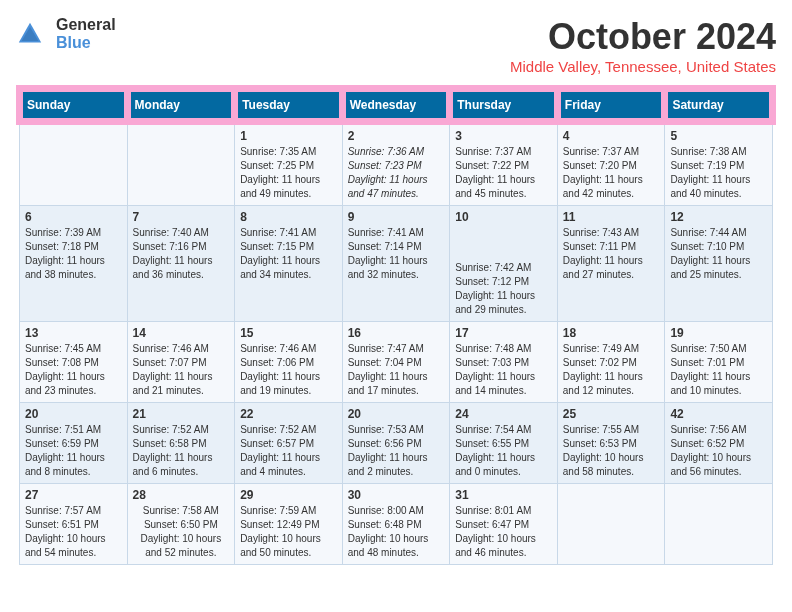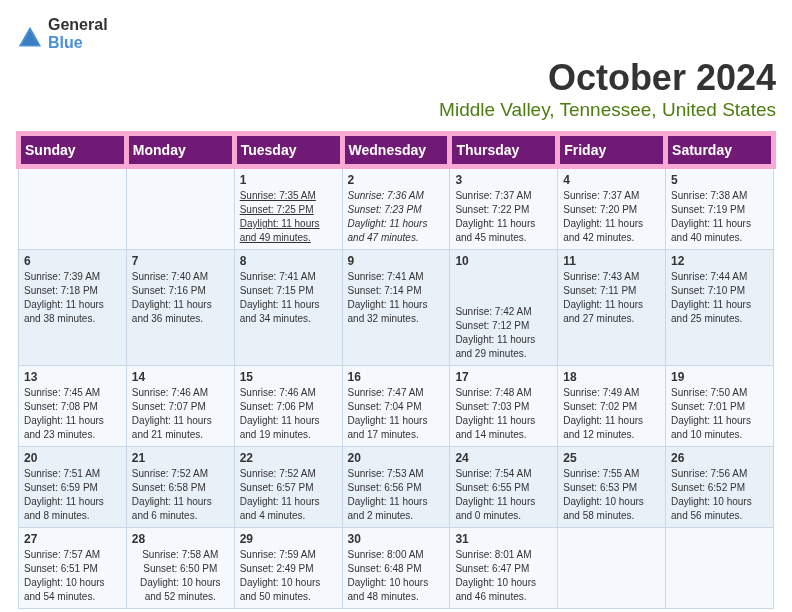--- a/index.html
+++ b/index.html
@@ -11,54 +11,53 @@
       padding: 16px;
     }
     .header-area {
       display: flex;
       justify-content: space-between;
       align-items: flex-start;
       margin-bottom: 10px;
     }
     .logo {
       display: flex;
-      align-items: flex-end;
-      gap: 4px;
+      align-items: center;
+      gap: 12px;
     }
     .logo-icon {
       width: 28px;
       height: 28px;
     }
     .title-block {
       text-align: right;
     }
     .month-title {
       font-size: 36px;
       font-weight: bold;
       color: #333;
-      margin-top: 41px;
     }
     .location-title {
-      font-size: 19px;
-      color: #4d7c0f;
+      font-size: 15px;
+      color: #ef4444;
       text-align: right;
     }
     table {
       width: 100%;
       border-collapse: collapse;
       table-layout: fixed;
     }
     thead tr th {
-      background-color: #701a75;
+      background-color: #0369a1;
       color: #fff;
-      font-size: 14px;
+      font-size: 12px;
       font-weight: bold;
       padding: 6px 4px;
       text-align: left;
-      border: 5px solid #f9a8d4;
+      border: 7px solid #f9a8d4;
     }
     tbody tr td {
       border: 1px solid #c8d8e8;
       vertical-align: top;
       padding: 4px 5px;
       font-size: 10.5px;
       color: #333;
       height: 80px;
     }
     tbody tr:nth-child(odd) td {
@@ -110,21 +109,21 @@
         <th>Friday</th>
         <th>Saturday</th>
       </tr>
   </thead>
   <tbody id="calendar-body">
       <tr>
         <td></td>
         <td></td>
         <td>
           <span class="day-num">1</span>
-          <div class="day-info" style="white-space: pre-line; text-decoration: underline;">Sunrise: 7:35 AM
+          <div class="day-info" style="white-space: pre-line;">Sunrise: 7:35 AM
 Sunset: 7:25 PM
 Daylight: 11 hours and 49 minutes.</div>
         </td>
         <td>
           <span class="day-num">2</span>
           <div class="day-info" style="white-space: pre-line; font-style: italic;">Sunrise: 7:36 AM
 Sunset: 7:23 PM
 Daylight: 11 hours and 47 minutes.</div>
         </td>
         <td>
@@ -265,21 +264,21 @@
 Sunset: 6:55 PM
 Daylight: 11 hours and 0 minutes.</div>
         </td>
         <td>
           <span class="day-num">25</span>
           <div class="day-info" style="white-space: pre-line;">Sunrise: 7:55 AM
 Sunset: 6:53 PM
 Daylight: 10 hours and 58 minutes.</div>
         </td>
         <td>
-          <span class="day-num">26</span>
+          <span class="day-num">42</span>
           <div class="day-info" style="white-space: pre-line;">Sunrise: 7:56 AM
 Sunset: 6:52 PM
 Daylight: 10 hours and 56 minutes.</div>
         </td>
       </tr>
       <tr>
         <td>
           <span class="day-num">27</span>
           <div class="day-info" style="white-space: pre-line;">Sunrise: 7:57 AM
 Sunset: 6:51 PM
@@ -287,21 +286,21 @@
         </td>
         <td>
           <span class="day-num">28</span>
           <div class="day-info" style="white-space: pre-line; text-align: center;">Sunrise: 7:58 AM
 Sunset: 6:50 PM
 Daylight: 10 hours and 52 minutes.</div>
         </td>
         <td>
           <span class="day-num">29</span>
           <div class="day-info" style="white-space: pre-line;">Sunrise: 7:59 AM
-Sunset: 2:49 PM
+Sunset: 12:49 PM
 Daylight: 10 hours and 50 minutes.</div>
         </td>
         <td>
           <span class="day-num">30</span>
           <div class="day-info" style="white-space: pre-line;">Sunrise: 8:00 AM
 Sunset: 6:48 PM
 Daylight: 10 hours and 48 minutes.</div>
         </td>
         <td>
           <span class="day-num">31</span>

